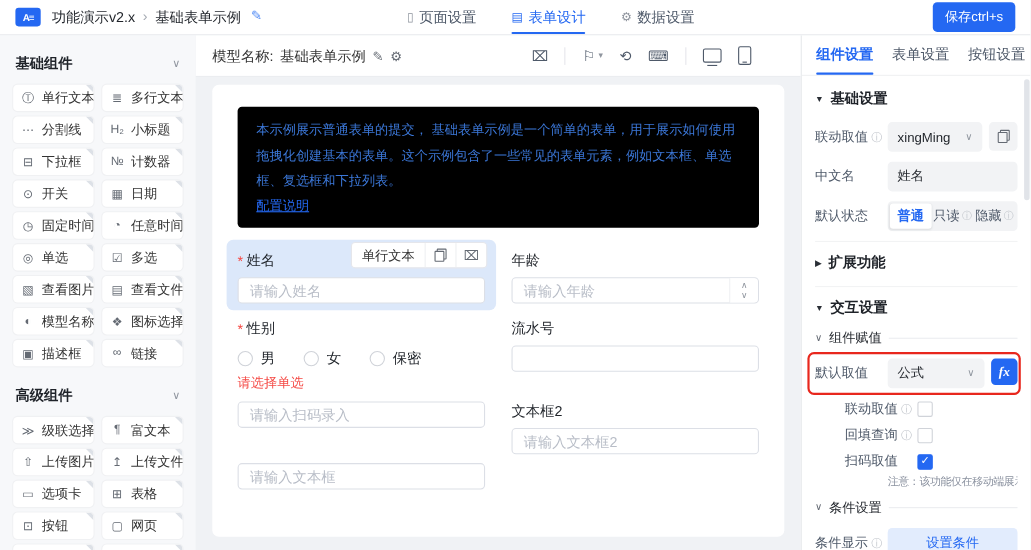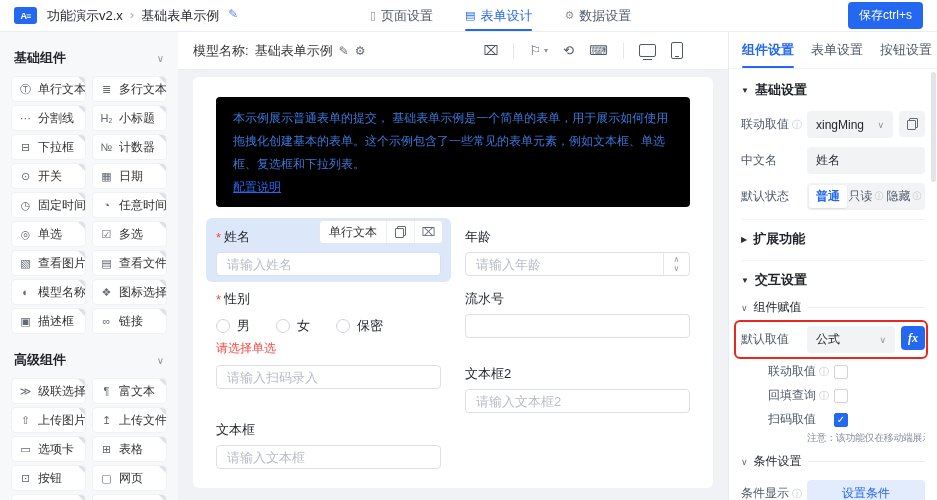--- a/index.html
+++ b/index.html
@@ -394,23 +394,20 @@
             <div class="col">
               <div class="f-label">
                 <span>文本框2</span>
               </div>
               <input class="text-input" placeholder="请输入文本框2" style="">
             </div>
           </div>
 
           <div class="form-row mb8">
             <div class="col">
-              <div class="f-label">
-                <span>文本框</span>
-              </div>
               <input class="text-input" placeholder="请输入文本框" style="">
             </div>
             <div class="col"></div>
           </div>
 
         </div>
       </div>
     </section>
 
     <aside class="panel">

